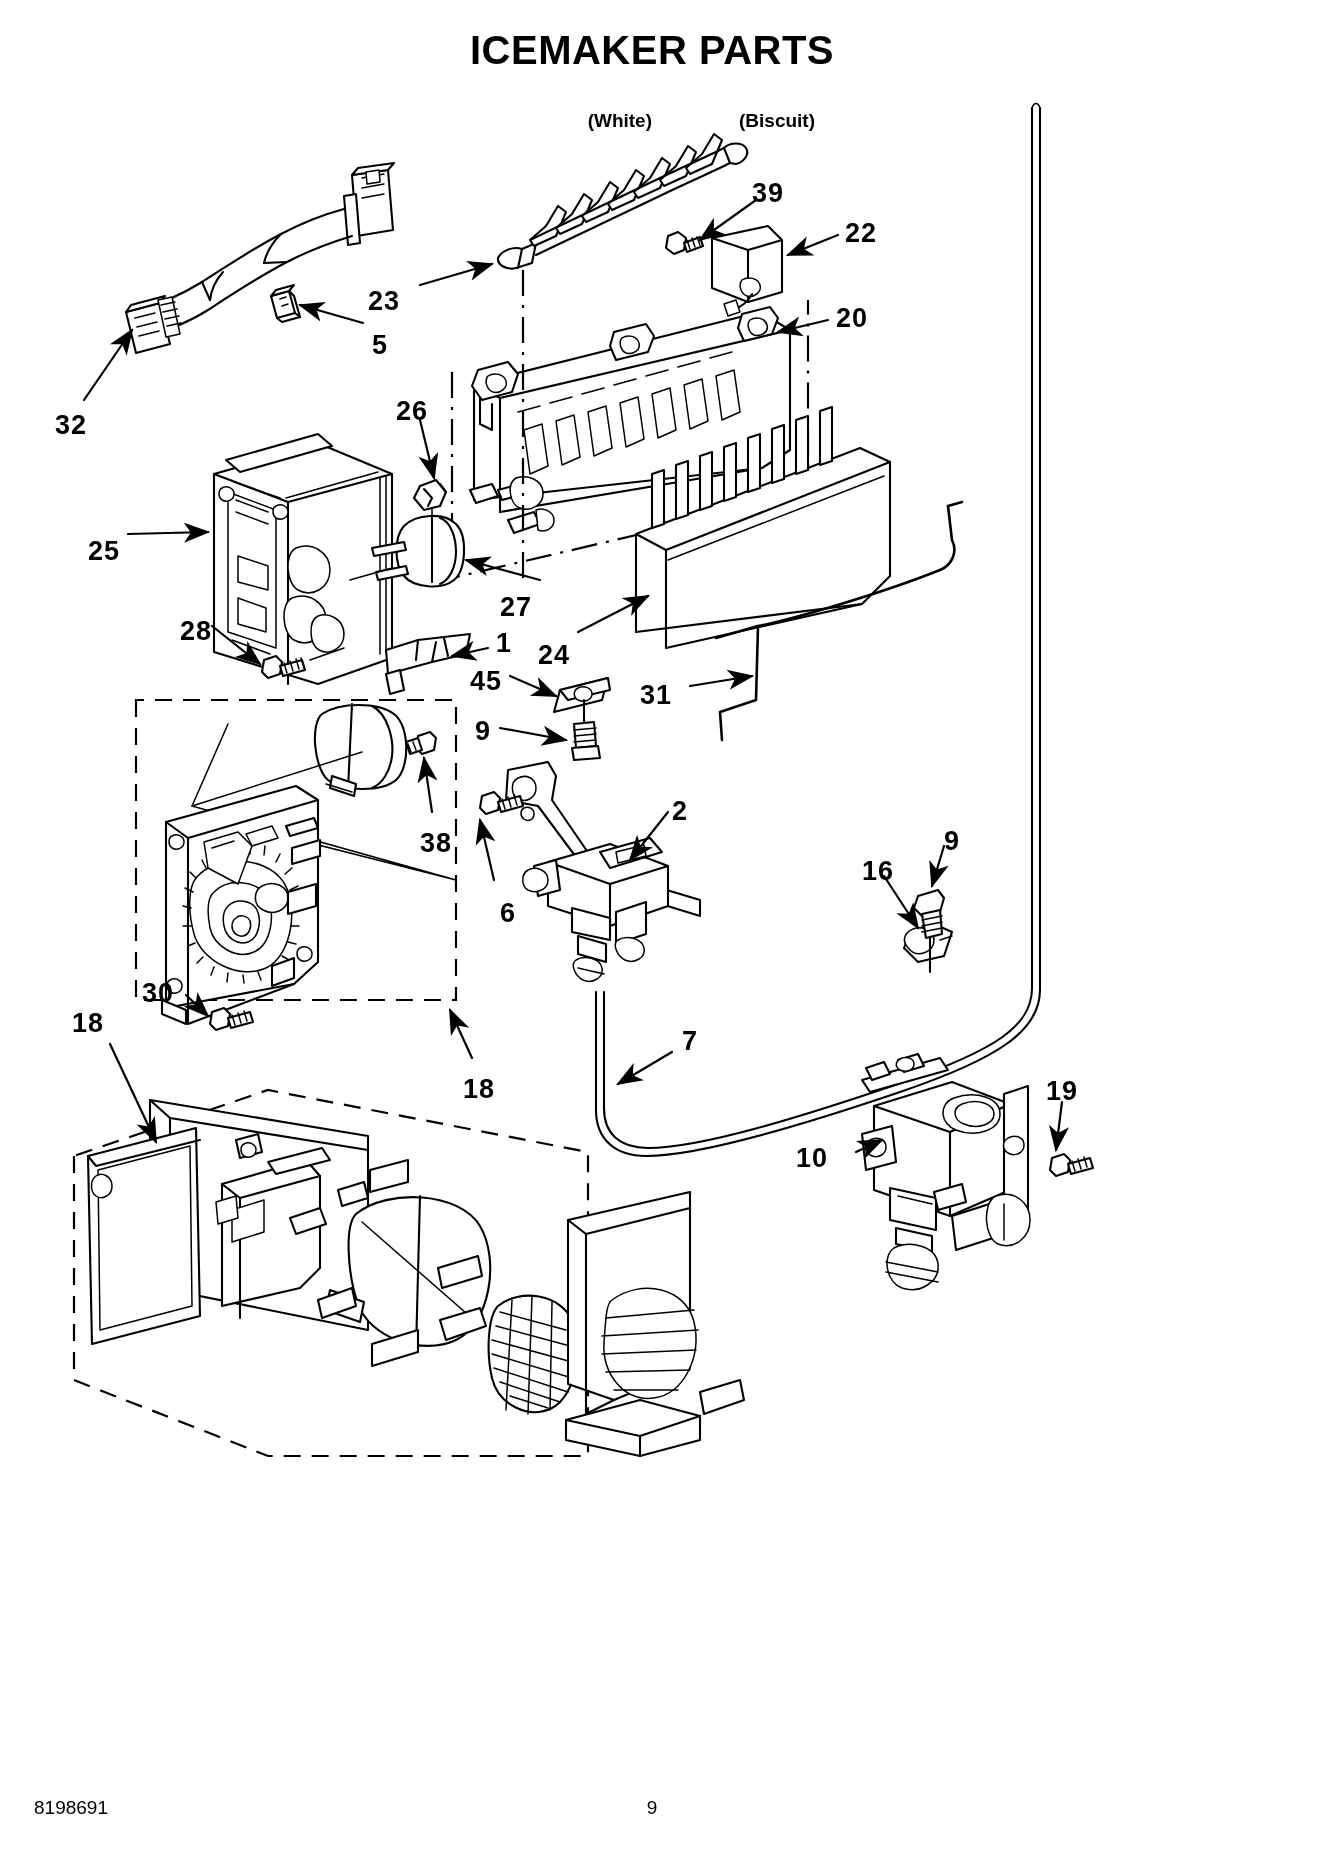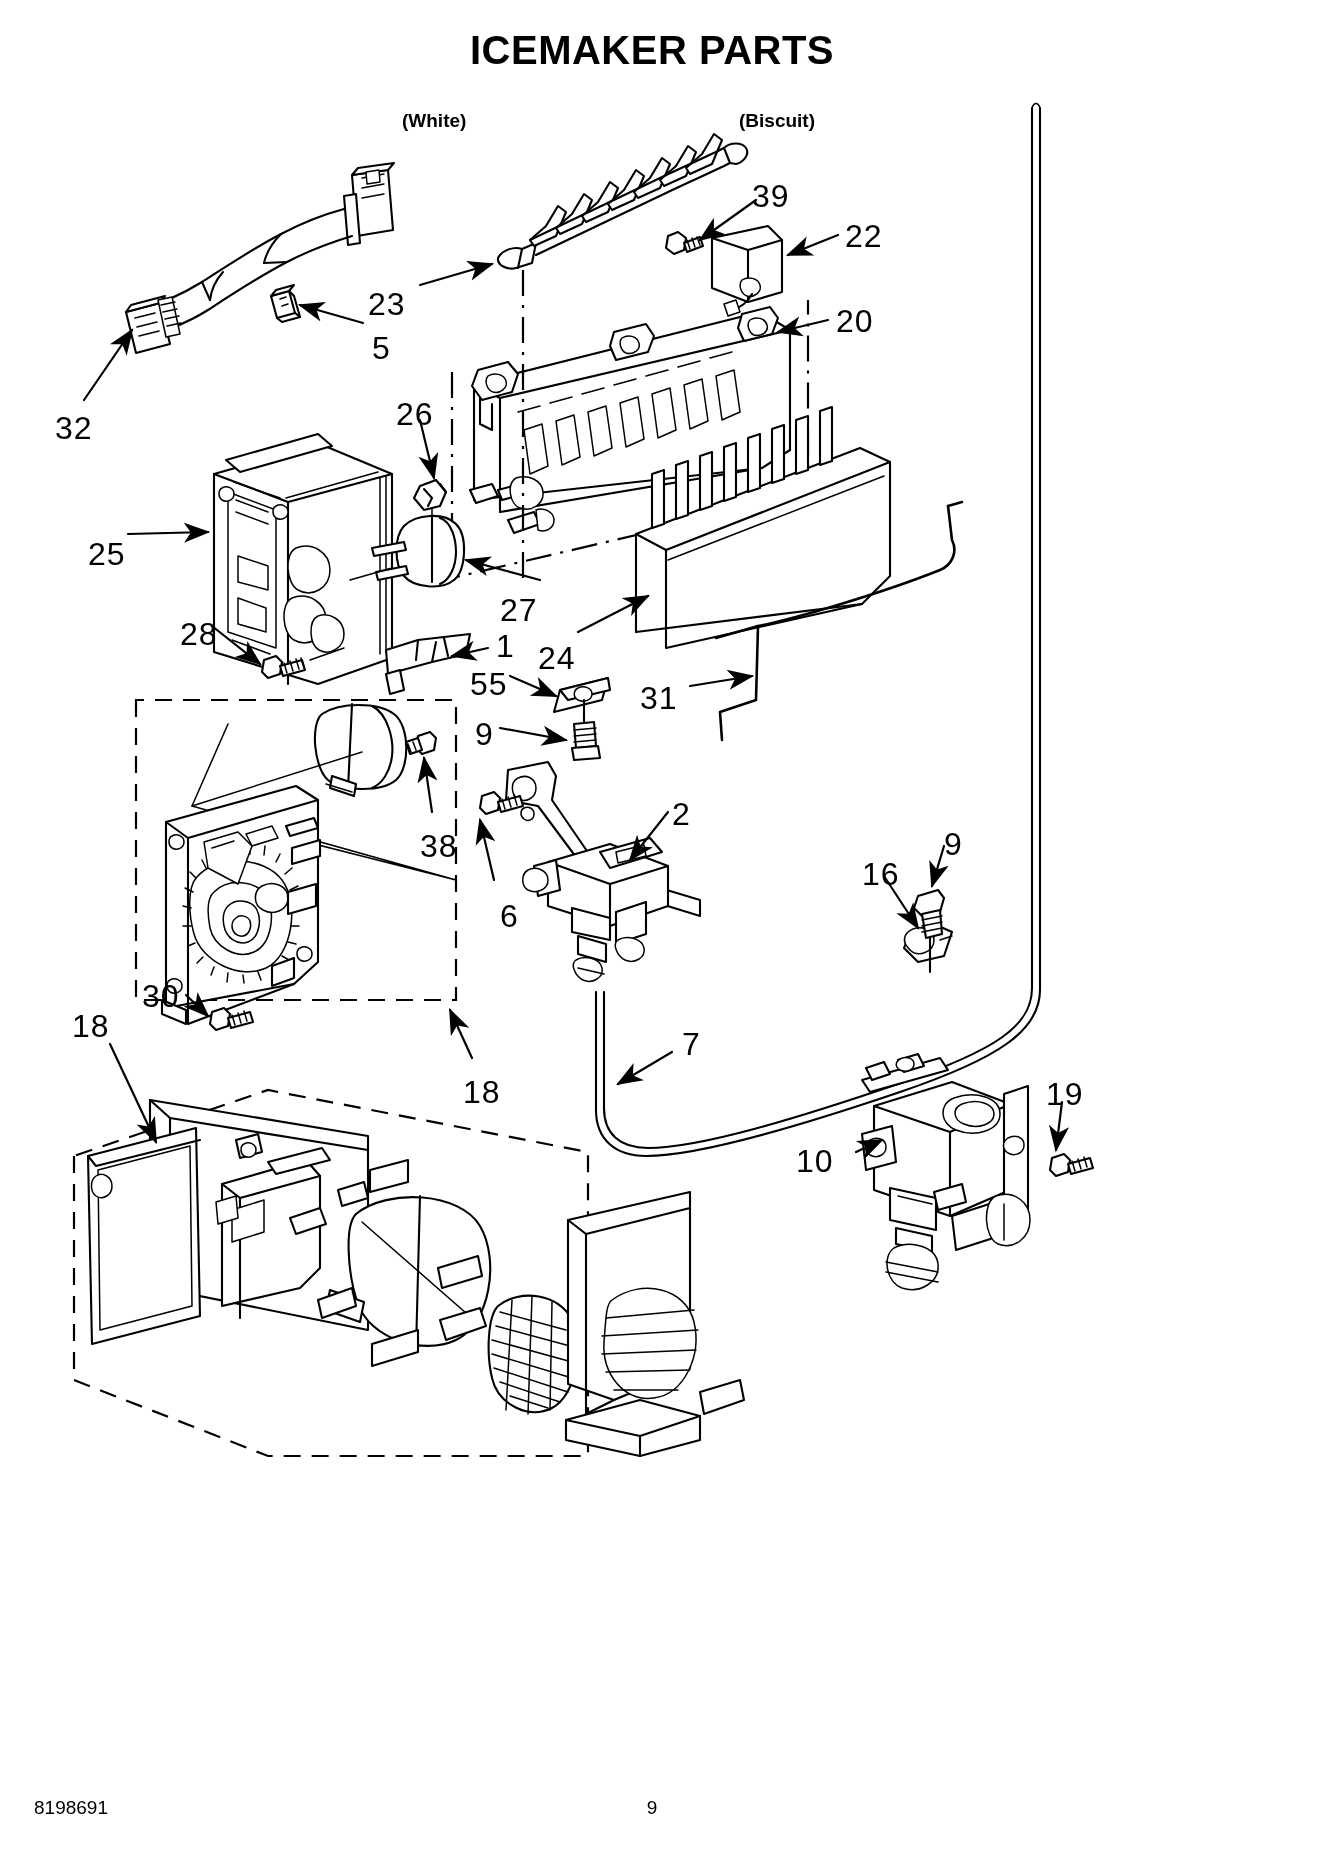--- a/index.html
+++ b/index.html
@@ -8,31 +8,31 @@
     width:1339px;height:1849px;position:relative;overflow:hidden;
     font-family:"Liberation Sans", sans-serif;color:#000;
   }
   #sheet{position:absolute;inset:0;width:1304px;height:1849px;}
 
   
   .hdr{position:absolute;left:0;right:0;text-align:center;}
   .hdr-title{top:28px;font-size:40px;font-weight:bold;letter-spacing:.5px;}
   .hdr-models{top:76px;font-size:20px;font-weight:bold;}
   .hdr-sub{top:102px;font-size:19px;font-weight:bold;}
-  .hdr-sub .w{display:inline-block;width:250px;text-align:left;}
+  .hdr-sub .w{display:inline-block;width:250px;text-align:right;}
   .hdr-sub .b{display:inline-block;width:250px;text-align:center;margin-top:8px;}
 
   
   .ftr{position:absolute;bottom:30px;font-size:19px;}
   .ftr-left{left:34px;}
   .ftr-center{left:0;right:0;text-align:center;}
 
   
   .cal{
-    position:absolute;font-size:32px;font-weight:normal;
+    position:absolute;font-size:27px;font-weight:bold;
     font-family:"Liberation Sans", sans-serif;
     line-height:1;white-space:nowrap;letter-spacing:1px;
   }
 
   
   svg.art{position:absolute;left:0;top:0;width:1339px;height:1849px;}
   svg.art *{vector-effect:non-scaling-stroke;}
   .ln{fill:none;stroke:#000;stroke-width:2.1;stroke-linejoin:round;stroke-linecap:round;}
   .ln-t{fill:none;stroke:#000;stroke-width:1.5;stroke-linejoin:round;stroke-linecap:round;}
   .ln-h{fill:none;stroke:#000;stroke-width:2.6;stroke-linejoin:round;stroke-linecap:round;}
@@ -490,21 +490,21 @@
   <div class="cal" style="left:368px;top:288px;">23</div>
   <div class="cal" style="left:752px;top:180px;">39</div>
   <div class="cal" style="left:845px;top:220px;">22</div>
   <div class="cal" style="left:836px;top:305px;">20</div>
   <div class="cal" style="left:396px;top:398px;">26</div>
   <div class="cal" style="left:88px;top:538px;">25</div>
   <div class="cal" style="left:180px;top:618px;">28</div>
   <div class="cal" style="left:500px;top:594px;">27</div>
   <div class="cal" style="left:496px;top:630px;">1</div>
   <div class="cal" style="left:538px;top:642px;">24</div>
-  <div class="cal" style="left:470px;top:668px;">55</div>
+  <div class="cal" style="left:470px;top:668px;">45</div>
   <div class="cal" style="left:640px;top:682px;">31</div>
   <div class="cal" style="left:475px;top:718px;">9</div>
   <div class="cal" style="left:672px;top:798px;">2</div>
   <div class="cal" style="left:420px;top:830px;">38</div>
   <div class="cal" style="left:500px;top:900px;">6</div>
   <div class="cal" style="left:862px;top:858px;">16</div>
   <div class="cal" style="left:944px;top:828px;">9</div>
   <div class="cal" style="left:142px;top:980px;">30</div>
   <div class="cal" style="left:463px;top:1076px;">18</div>
   <div class="cal" style="left:72px;top:1010px;">18</div>

